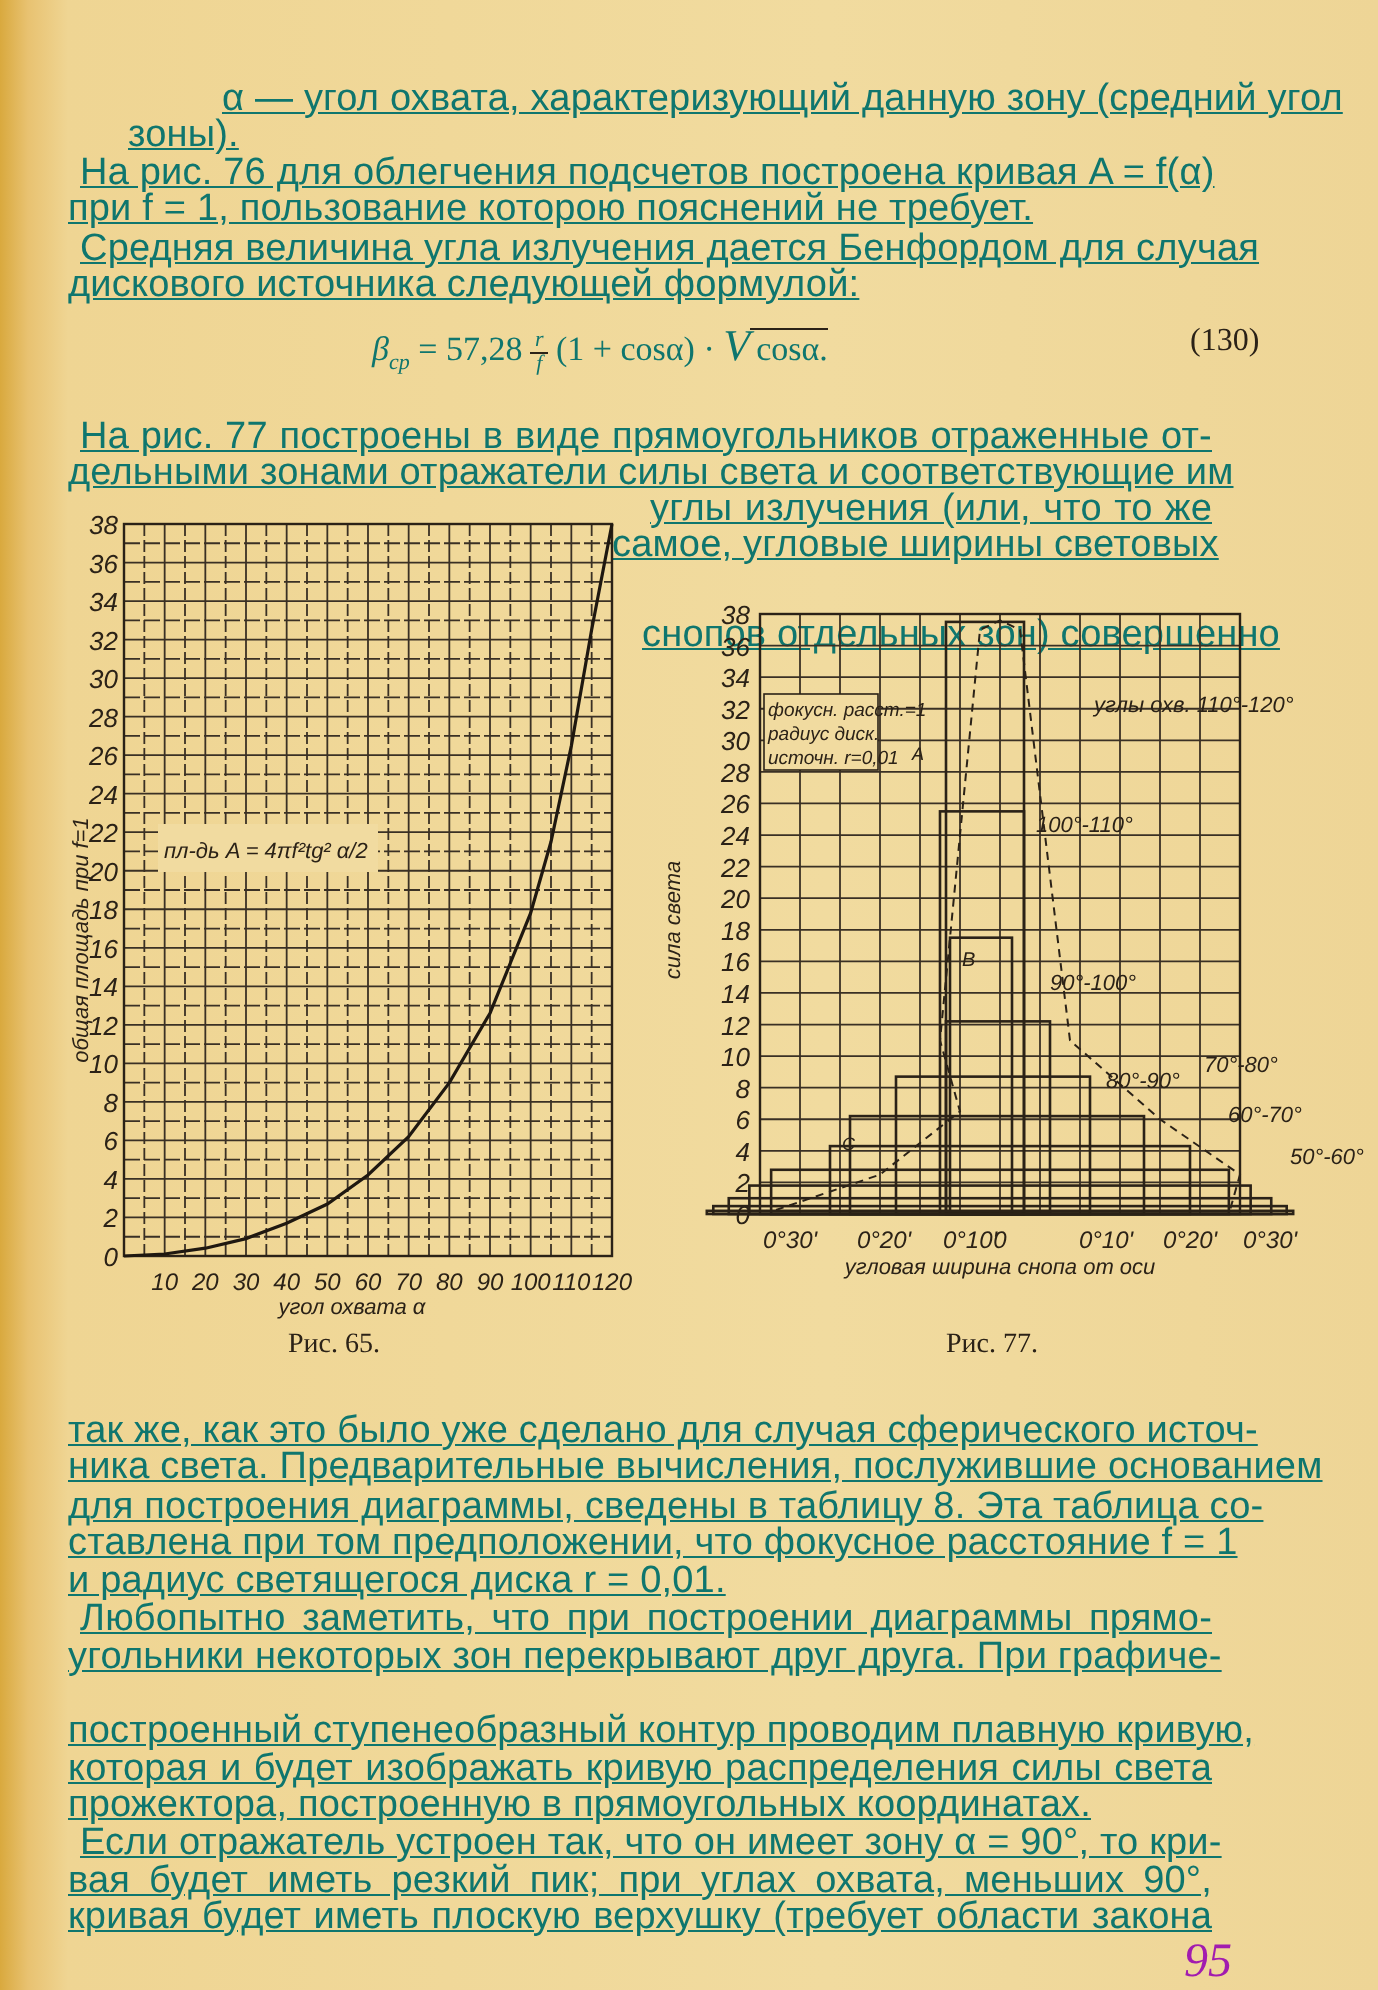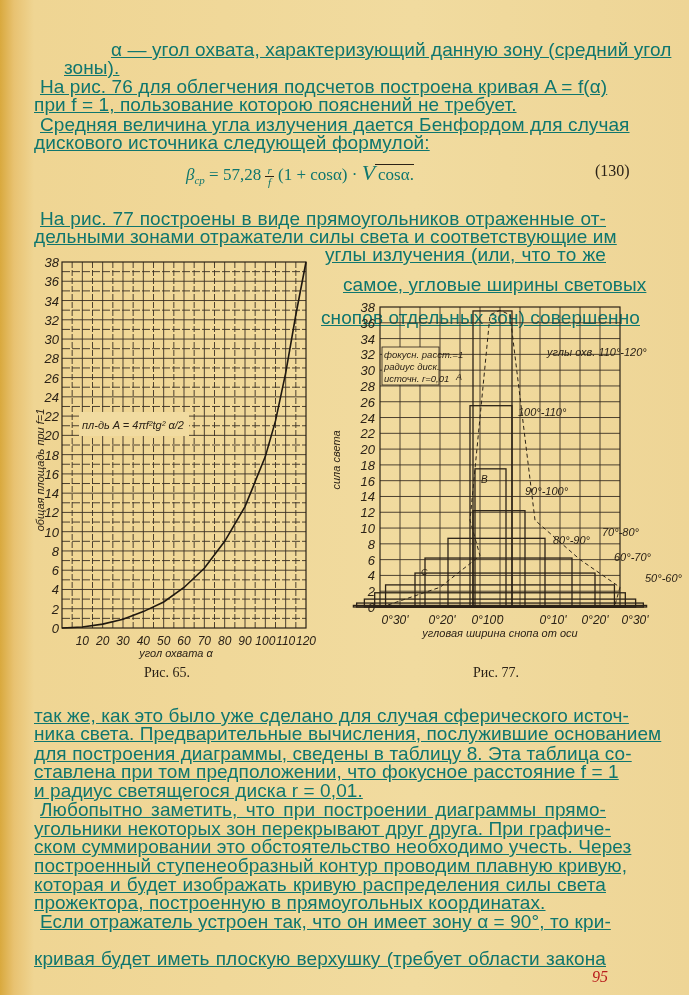--- a/index.html
+++ b/index.html
@@ -11,21 +11,21 @@
   }
   .page { position:absolute; left:0; top:0; width:689px; height:995px; }
   .line {
     position:absolute; white-space:nowrap; font-size:19px; line-height:17px;
     color:#0f766e; letter-spacing:0.1px;text-decoration:underline;
   }
   .just { text-align:justify; text-align-last:justify; }
   .formula { position:absolute; font-family:"Liberation Serif", serif; font-size:17px; color:#0f766e; white-space:nowrap; }
   .fnum { position:absolute; font-family:"Liberation Serif", serif; font-size:16px; color:#2b2217;margin-left:29px; }
   .caption { position:absolute; font-family:"Liberation Serif", serif; font-size:14px; color:#2b2217; }
-  .pagenum { position:absolute; font-family:"Liberation Serif", serif; font-style:italic; font-size:16px; color:#b91c1c; }
+  .pagenum { position:absolute; font-family:"Liberation Serif", serif; font-style:italic; font-size:24px; color:#a21caf; }
   svg text { font-family:"Liberation Sans", sans-serif; font-style:italic; fill:#2b2217; }
 </style>
 </head>
 <body>
 
 <div class="page">
 
   <div class="line" style="left:111px; top:41px; width:496px;"><span>α — угол охвата, характеризующий данную зону (средний угол</span></div>
   <div class="line" style="left:64px; top:59px;">зоны).</div>
   <div class="line just" style="left:40px; top:78px; width:566px;">На рис. 76 для облегчения подсчетов построена кривая A = f(α)</div>
@@ -34,21 +34,21 @@
   <div class="line" style="left:34px; top:134px;">дискового источника следующей формулой:</div>
 
   <div class="formula" style="left:186px; top:160px;">
     <i>β</i><sub style="font-size:11px;font-style:italic;">ср</sub><span> = 57,28 </span><span style="display:inline-block; vertical-align:middle; text-align:center; font-size:11px; font-style:italic; line-height:11px;"><span style="display:block; border-bottom:1px solid #2b2217; padding:0 2px;">r</span><span style="display:block;">f</span></span><span> (1 + cosα) · </span><span style="font-size:22px; font-style:italic;">V</span><span style="border-top:1px solid #2b2217; padding-left:3px;">cosα.</span>
   </div>
   <div class="fnum" style="left:566px; top:162px;">(130)</div>
 
   <div class="line just" style="left:40px; top:210px; width:566px;">На рис. 77 построены  в  виде прямоугольников отраженные от-</div>
   <div class="line just" style="left:34px; top:228px; width:572px;">дельными  зонами  отражатели  силы света и соответствующие им</div>
   <div class="line just" style="left:325px; top:246px; width:281px;">углы  излучения  (или,  что  то  же</div>
-  <div class="line just" style="left:343px; top:264px; width:281px;margin-top:12px;">самое,  угловые  ширины  световых</div>
+  <div class="line just" style="left:306px; top:264px; width:281px;">самое,  угловые  ширины  световых</div>
   <div class="line" style="left:321px; top:282px;margin-top:27px;">снопов отдельных зон) совершенно</div>
 
   <svg style="position:absolute; left:0; top:250px;" width="330" height="410">
     <g id="f76grid" stroke="#3a3024" stroke-width="0.9" fill="none">
         <line x1="72.16666666666667" y1="12" x2="72.16666666666667" y2="378" stroke-dasharray="6,2"></line>
         <line x1="82.33333333333333" y1="12" x2="82.33333333333333" y2="378" stroke-dasharray="none"></line>
         <line x1="92.5" y1="12" x2="92.5" y2="378" stroke-dasharray="6,2"></line>
         <line x1="102.66666666666666" y1="12" x2="102.66666666666666" y2="378" stroke-dasharray="none"></line>
         <line x1="112.83333333333334" y1="12" x2="112.83333333333334" y2="378" stroke-dasharray="6,2"></line>
         <line x1="123" y1="12" x2="123" y2="378" stroke-dasharray="none"></line>
@@ -257,21 +257,21 @@
   </svg>
   <div class="caption" style="left:473px; top:665px;">Рис. 77.</div>
 
   <div class="line just" style="left:34px; top:707px; width:572px;">так же, как это было уже сделано для случая сферического источ-</div>
   <div class="line just" style="left:34px; top:725px; width:572px;">ника света. Предварительные вычисления, послужившие основанием</div>
   <div class="line just" style="left:34px; top:745px; width:572px;">для построения диаграммы, сведены в таблицу 8. Эта таблица со-</div>
   <div class="line just" style="left:34px; top:763px; width:572px;">ставлена при том предположении, что фокусное расстояние f = 1</div>
   <div class="line" style="left:34px; top:782px;">и радиус светящегося диска r = 0,01.</div>
   <div class="line just" style="left:34px; top:820px; width:572px;">угольники некоторых зон перекрывают друг друга. При графиче-</div>
   <div class="line just" style="left:40px; top:801px; width:566px;">Любопытно заметить, что при построении диаграммы прямо-</div>
-  <div class="line just" style="left:34px; top:838px; width:572px;">ском суммировании это обстоятельство необходимо учесть. Через</div>
   <div class="line just" style="left:34px; top:857px; width:572px;">построенный ступенеобразный контур проводим плавную кривую,</div>
   <div class="line just" style="left:34px; top:876px; width:572px;">которая и будет изображать кривую распределения силы света</div>
   <div class="line" style="left:34px; top:894px;">прожектора, построенную в прямоугольных координатах.</div>
   <div class="line just" style="left:40px; top:913px; width:566px;">Если отражатель устроен так, что он имеет зону α = 90°, то кри-</div>
+  <div class="line just" style="left:34px; top:932px; width:572px;">вая будет иметь резкий пик; при углах охвата, меньших 90°,</div>
   <div class="line just" style="left:34px; top:950px; width:572px;">кривая будет иметь плоскую верхушку (требует области закона</div>
 
   <div class="pagenum" style="left:592px; top:968px;">95</div>
 </div>
 
 </body></html>

